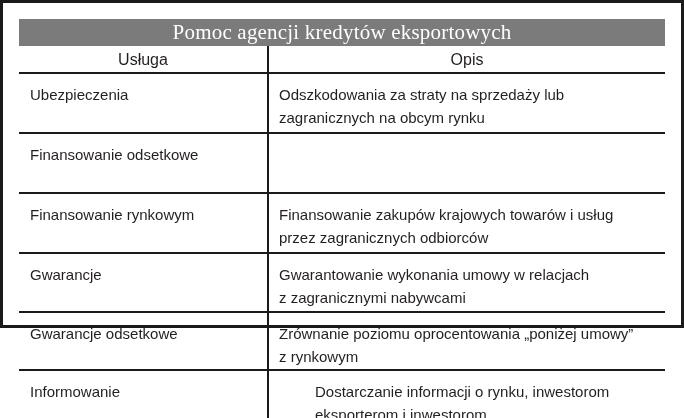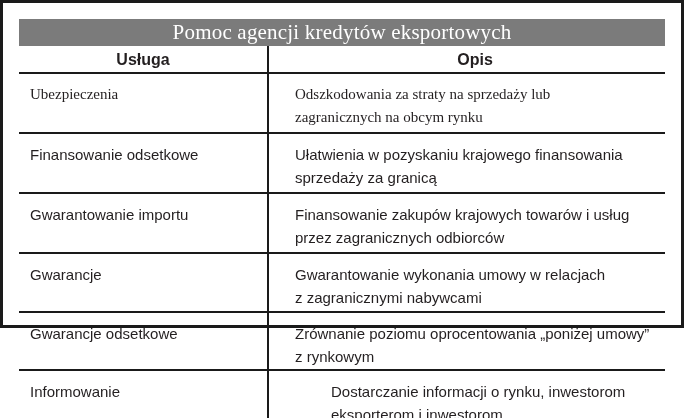--- a/index.html
+++ b/index.html
@@ -34,50 +34,49 @@
     justify-content: center;
     font-family: "Liberation Serif", serif;
     font-size: 21px;
     letter-spacing: 0.2px;
   }
   .header-row {
     height: 28px;
     flex: 0 0 28px;
     display: flex;
     border-bottom: 2px solid var(--border);
-    font-weight: bold;
+    font-weight: normal;
     font-size: 16px;
     color: var(--body-text);
   }
   .header-row .cell {
     display: flex;
     align-items: center;
     justify-content: center;
     padding-top: 2px;
   }
   .row {
     display: flex;
     border-bottom: 2px solid var(--border);
     font-size: 15px;
     color: var(--body-text);
   }
-  .row:nth-of-type(3) { flex: 0 0 60px; font-family: Liberation Serif, serif; }
+  .row:nth-of-type(3) { flex: 0 0 60px; }
   .row:nth-of-type(4) { flex: 0 0 60px; }
   .row:nth-of-type(5) { flex: 0 0 60px; }
   .row:nth-of-type(6) { flex: 0 0 59px; }
   .row:nth-of-type(7) { flex: 0 0 58px; }
   .row:last-of-type { flex: 1 1 auto; border-bottom: none; gap: 36px; }
   .cell.service {
     width: 250px;
     flex: 0 0 250px;
     border-right: 2px solid var(--border);
   }
   .cell.desc {
     flex: 1 1 auto;
-    margin-left: 16px;
   }
   .row .cell.service { padding: 9px 8px 0 11px; }
   .row .cell.desc { padding: 9px 8px 0 10px; }
   .row .line { display: block; line-height: 23px; }
   .row .service-label { line-height: 23px; }
 </style>
 </head>
 <body>
 
 <div class="table-wrap">
@@ -102,29 +101,25 @@
     <div class="cell desc">
       <span class="line">Odszkodowania za straty na sprzedaży lub</span>
       <span class="line">zagranicznych na obcym rynku</span>
     </div>
   </div>
 
   <div class="row">
     <div class="cell service">
       <span class="service-label">Finansowanie odsetkowe</span>
     </div>
-    <div class="cell desc">
-      <span class="line">Ułatwienia w pozyskaniu krajowego finansowania</span>
-      <span class="line">sprzedaży za granicą</span>
-    </div>
   </div>
 
   <div class="row">
     <div class="cell service">
-      <span class="service-label">Gwarantowanie importu</span>
+      <span class="service-label">Finansowanie rynkowym</span>
     </div>
     <div class="cell desc">
       <span class="line">Finansowanie zakupów krajowych towarów i usług</span>
       <span class="line">przez zagranicznych odbiorców</span>
     </div>
   </div>
 
   <div class="row">
     <div class="cell service">
       <span class="service-label">Gwarancje</span>

